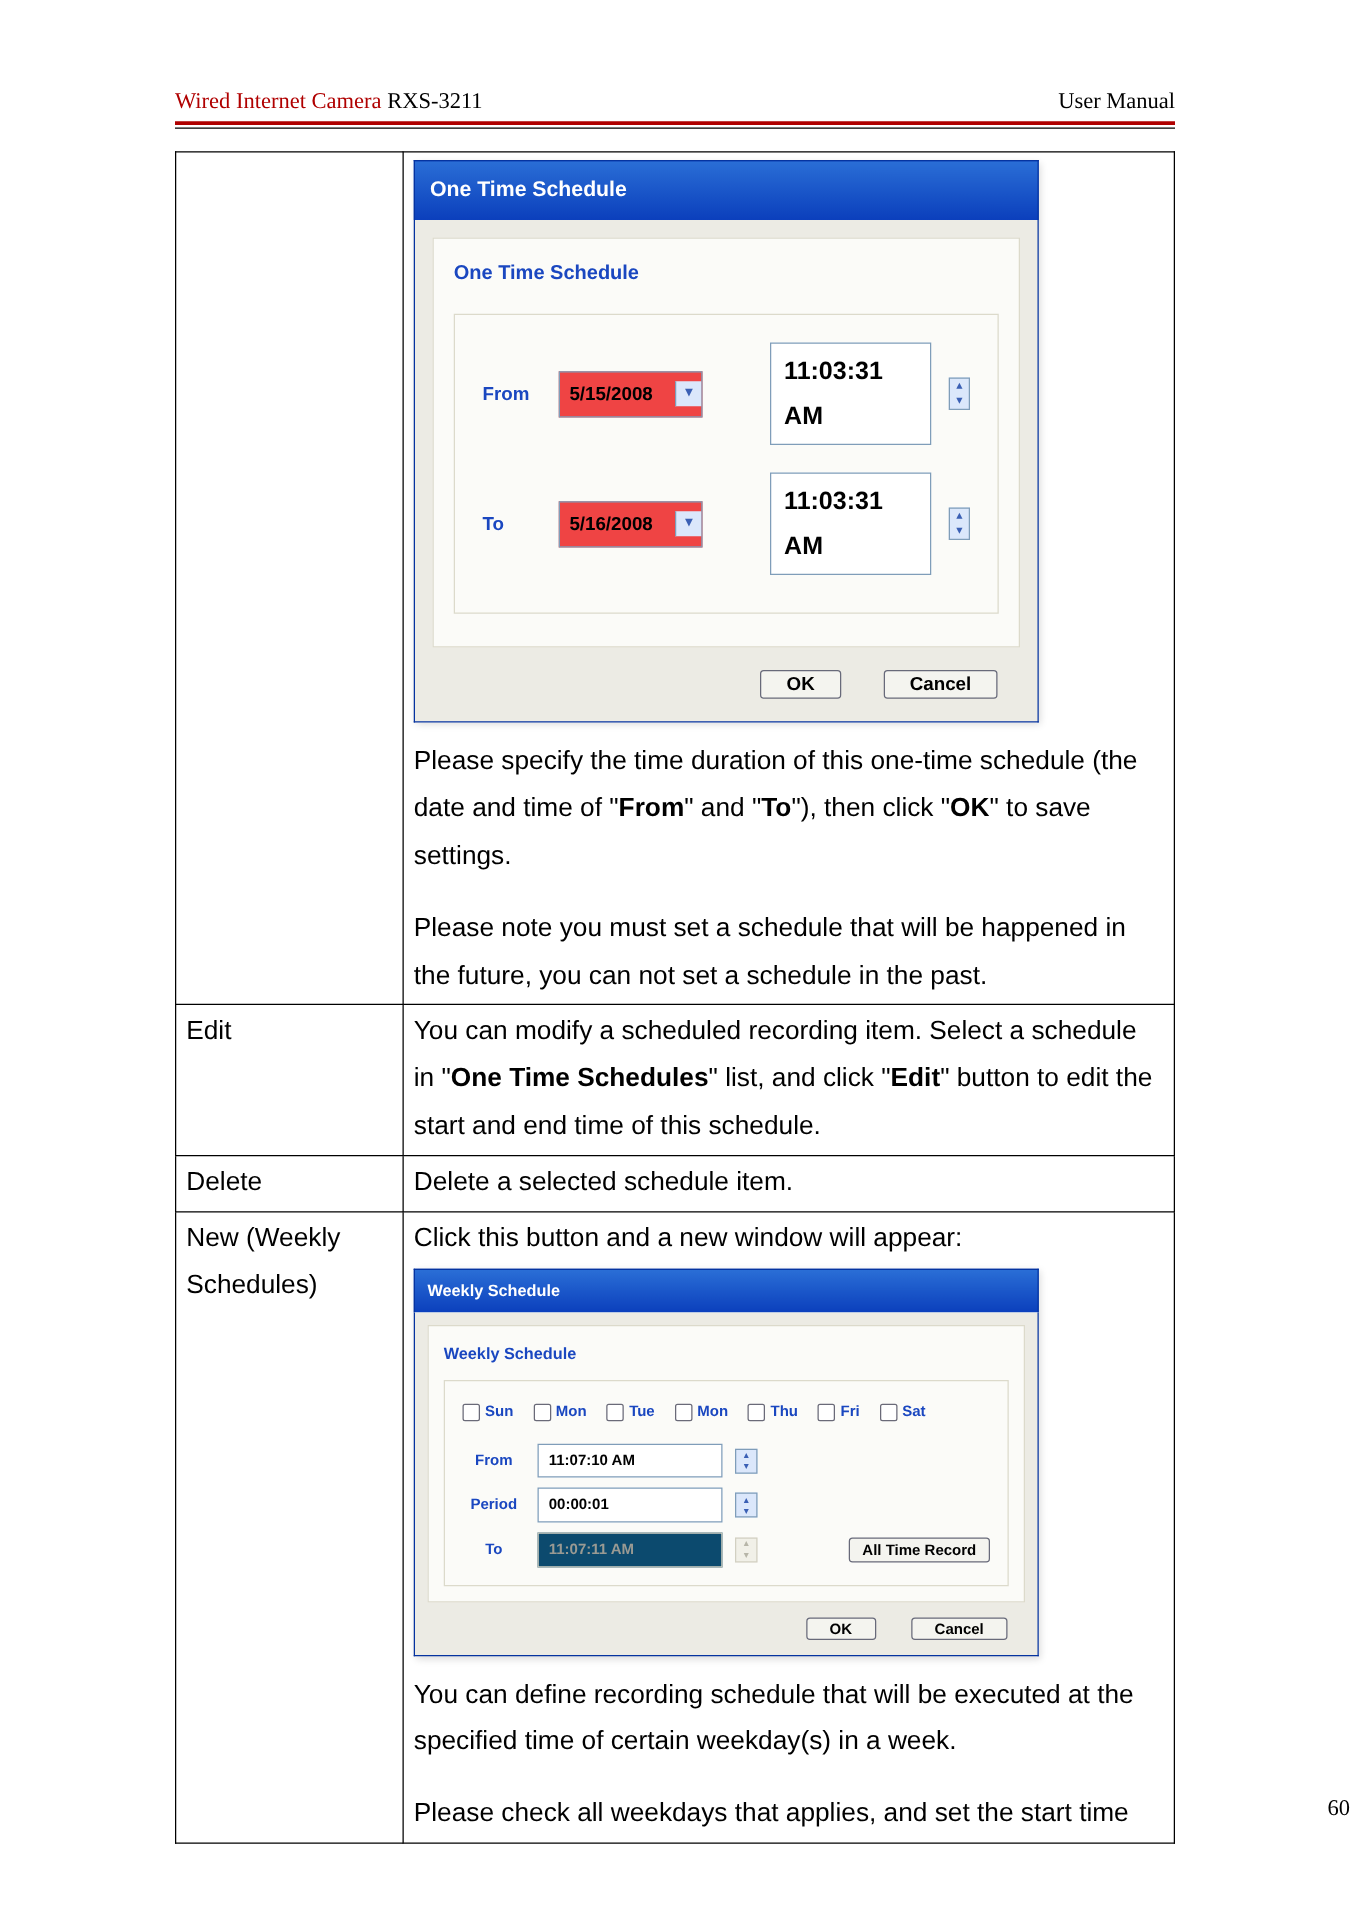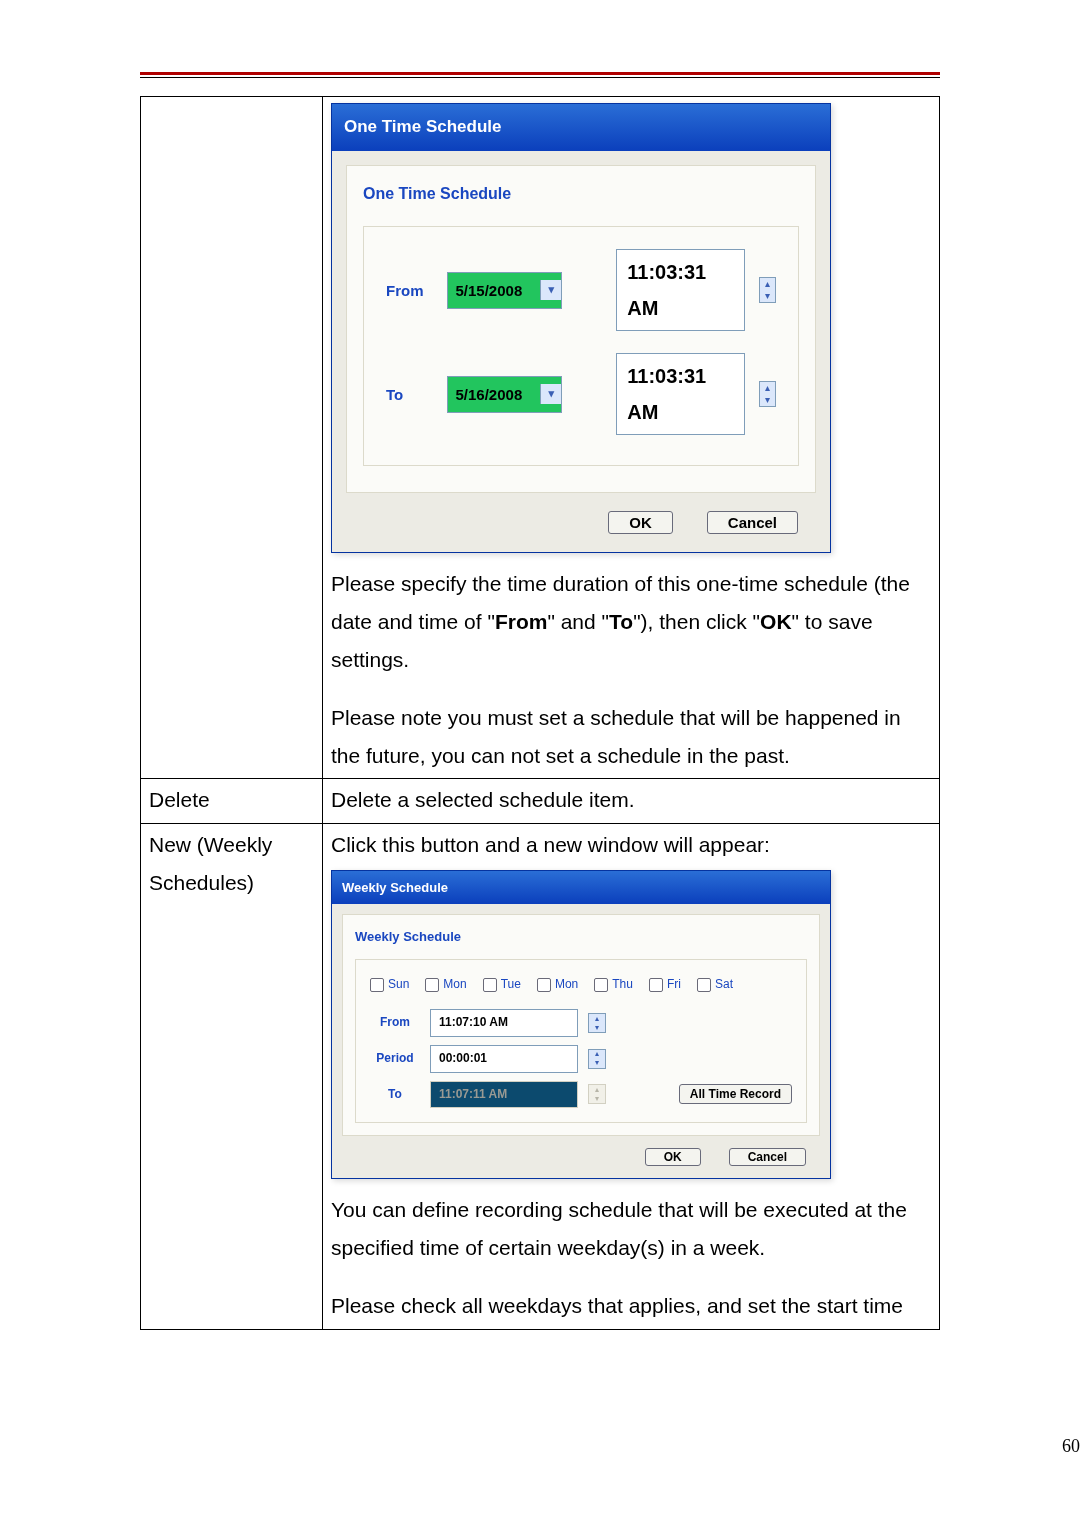--- a/index.html
+++ b/index.html
@@ -94,21 +94,21 @@
     gap: 14px;
   }
   .ots-row .lbl {
     color: #1a47c0;
     font-weight: bold;
     font-size: 15px;
     width: 50px;
   }
   .date-field {
     border: 1.5px solid #7f9db9;
-    background: #22c55e;
+    background: #ef4444;
     display: flex;
     align-items: center;
     font-size: 15px;
     font-weight: bold;
   }
   .date-field .val {
     padding: 4px 18px 4px 8px;
   }
   .date-field .drop {
     border-left: 1.5px solid #7f9db9;
@@ -197,21 +197,21 @@
   .wk-days {
     display: flex;
     gap: 16px;
     margin-bottom: 14px;
   }
   .wk-day {
     display: flex;
     align-items: center;
     gap: 4px;
     color: #1a47c0;
-    font-weight: normal;
+    font-weight: bold;
     font-size: 12px;
   }
   .wk-day .box {
     width: 12px;
     height: 12px;
     border: 1.5px solid #6a6a78;
     border-radius:2px;
     background:#fff;
   }
   .wk-row {
@@ -253,20 +253,26 @@
     text-align:right;
     font-family: "Times New Roman", Times, serif;
     font-size: 18px;
   }
 </style>
 </head>
 <body>
 
 <div class="page-wrap">
 
+  <div class="header-row">
+    <div class="header-left">
+      <span class="product-name">Wired Internet Camera</span><span class="model"> RXS-3211</span>
+    </div>
+    <div class="header-right">User Manual</div>
+  </div>
   <div class="double-rule"></div>
 
   <table class="main">
 
     <tbody>
         <tr>
       <td class="left-col"></td>
       <td>
 
         <div class="win-ots">
@@ -311,20 +317,26 @@
         </div>
 
         <div>
           <span>Please specify the time duration of this one-time schedule (the date and time of "</span><b>From</b><span>" and "</span><b>To</b><span>"), then click "</span><b>OK</b><span>" to save settings.</span>
         </div>
         <div style="height:20px"></div>
         <div>Please note you must set a schedule that will be happened in the future, you can not set a schedule in the past.</div>
       </td>
     </tr>
 
+    <tr>
+      <td class="left-col">Edit</td>
+      <td>
+        <span>You can modify a scheduled recording item. Select a schedule in "</span><b>One Time Schedules</b><span>" list, and click "</span><b>Edit</b><span>" button to edit the start and end time of this schedule.</span>
+      </td>
+    </tr>
 
     <tr>
       <td class="left-col">Delete</td>
       <td>Delete a selected schedule item.</td>
     </tr>
 
     <tr>
       <td class="left-col">
         <span>New (Weekly</span><br>
         <span>Schedules)</span>

